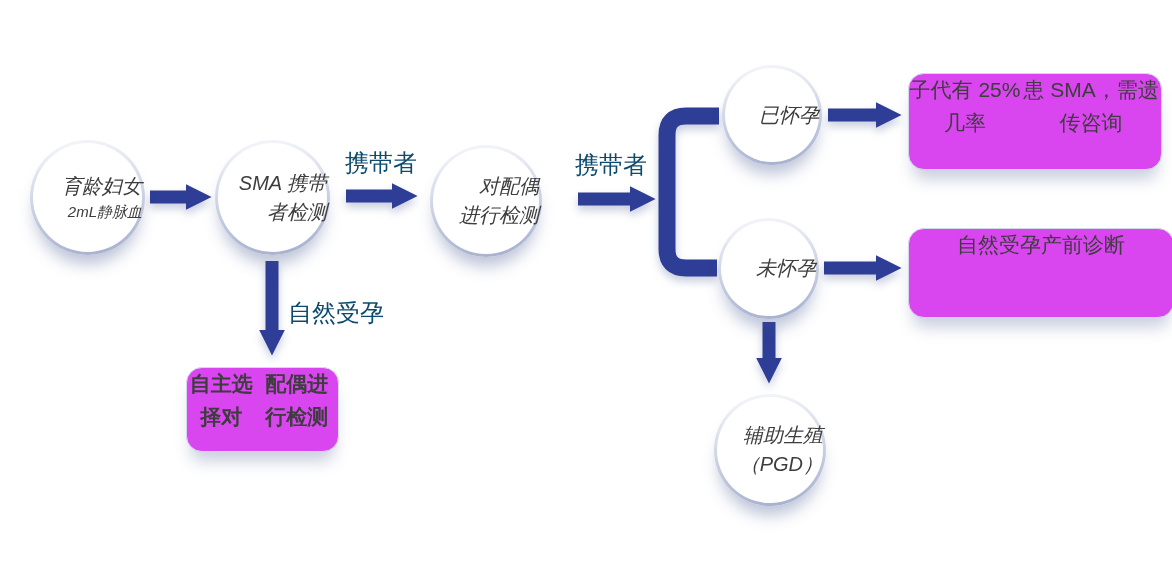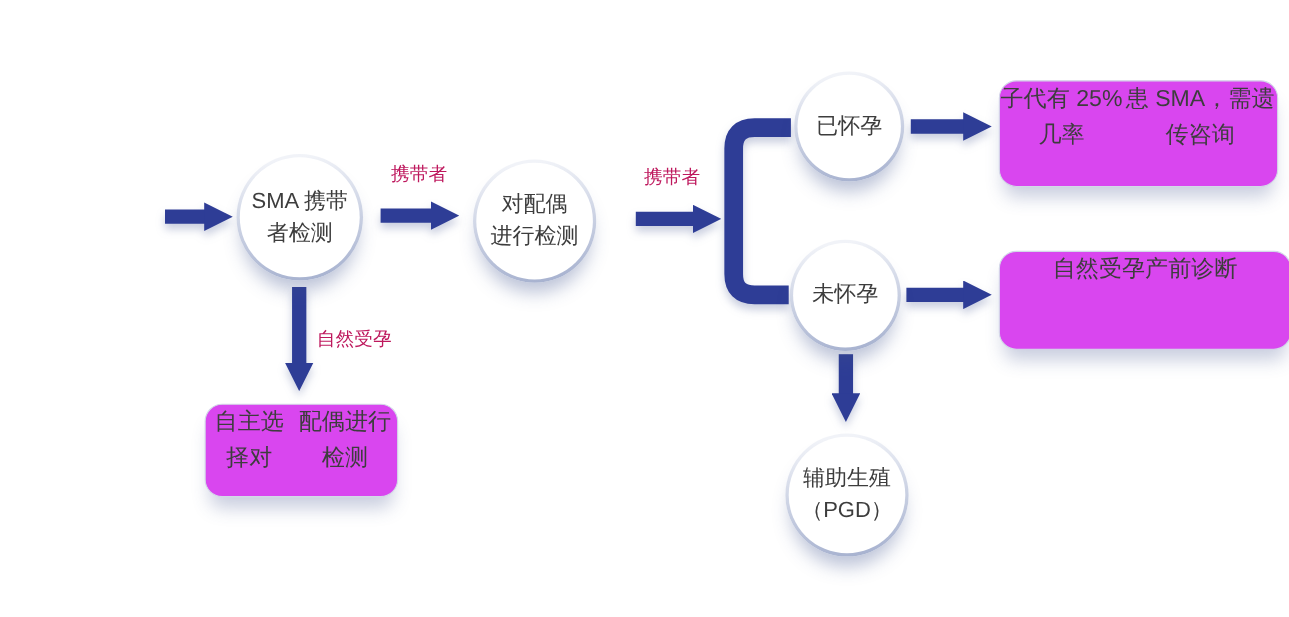--- a/index.html
+++ b/index.html
@@ -37,57 +37,58 @@
     background: linear-gradient(172deg, var(--ring-top, #f1f3f8) 8%, var(--ring-bottom, #a6b1cf) 96%);
     box-shadow: 0 14px 16px -5px rgba(60, 80, 140, 0.35);
   }
   .circle-inner {
     width: 100%;
     height: 100%;
     border-radius: 50%;
     background: #ffffff;
     display: flex;
     flex-direction: column;
-    align-items: center;
+    align-items: flex-end;
     justify-content: center;
     text-align: center;
     line-height: 1.45;
+    font-style: italic;
   }
   .box {
     position: absolute;
     background: #d946ef;
     border: 1px solid var(--box-border, #d3d9e8);
     border-radius: 16px;
     box-shadow: 0 14px 16px -5px rgba(60, 80, 140, 0.28);
     display: flex;
     flex-direction: row;
     justify-content: center;
     text-align: center;
     line-height: 1.55;
     font-size: 21px;
   }
   .label {
     position: absolute;
-    font-size: 17px;
-    color: #be185d;
+    font-size: 24px;
+    color: #0c4a6e;
     white-space: nowrap;
   }
   .t1 { font-size: 20px; }
   .t2 { font-size: 15px; }
 
   
   .c-start      { left: 30px;  top: 140px; width: 115px; height: 115px; }
   .c-sma        { left: 215px; top: 140px; width: 115px; height: 115px; }
   .c-spouse     { left: 430px; top: 145px; width: 112px; height: 112px; }
   .c-pregnant   { left: 722px; top: 65px;  width: 100px; height: 100px; }
   .c-notpreg    { left: 718px; top: 218px; width: 101px; height: 101px; }
   .c-assisted   { left: 714px; top: 394px; width: 112px; height: 112px; }
   .b-risk       { left: 908px; top: 73px;  width: 254px; height: 97px; }
   .b-natural    { left: 908px; top: 228px; width: 266px; height: 90px; }
-  .b-self       { left: 186px; top: 367px; width: 176px; height: 85px; }
+  .b-self       { left: 186px; top: 367px; width: 153px; height: 85px; font-weight: bold; }
   .l-carrier1   { left: 340px; top: 147px; width: 82px; text-align: center; }
   .l-carrier2   { left: 570px; top: 149px; width: 82px; text-align: center; }
   .l-noncarrier { left: 288px; top: 297px; }
 </style>
 </head>
 <body>
 
 <div class="canvas">
 
   <svg class="connectors" viewBox="0 0 1172 561" xmlns="http://www.w3.org/2000/svg" aria-hidden="true">
@@ -99,20 +100,26 @@
     <path class="edge w13" d="M150 197 L196 197" marker-end="url(#ah)"></path>
     <path class="edge w13" d="M346 196 L402 196" marker-end="url(#ah)"></path>
     <path class="edge w13" d="M578 199 L640 199" marker-end="url(#ah)"></path>
     <path class="edge bracket" d="M719 116 L686 116 Q667 116 667 135 L667 249 Q667 268 686 268 L717 268"></path>
     <path class="edge w13" d="M828 115 L886 115" marker-end="url(#ah)"></path>
     <path class="edge w13" d="M824 268 L886 268" marker-end="url(#ah)"></path>
     <path class="edge w13" d="M769 322 L769 368" marker-end="url(#ah)"></path>
     <path class="edge w13" d="M272 261 L272 340" marker-end="url(#ah)"></path>
   </svg>
 
+  <div class="circle c-start">
+    <div class="circle-inner">
+      <div class="t1">育龄妇女</div>
+      <div class="t2">2mL静脉血</div>
+    </div>
+  </div>
 
   <div class="circle c-sma">
     <div class="circle-inner">
       <div class="t1">SMA 携带</div>
       <div class="t1">者检测</div>
     </div>
   </div>
 
   <div class="circle c-spouse">
     <div class="circle-inner">

